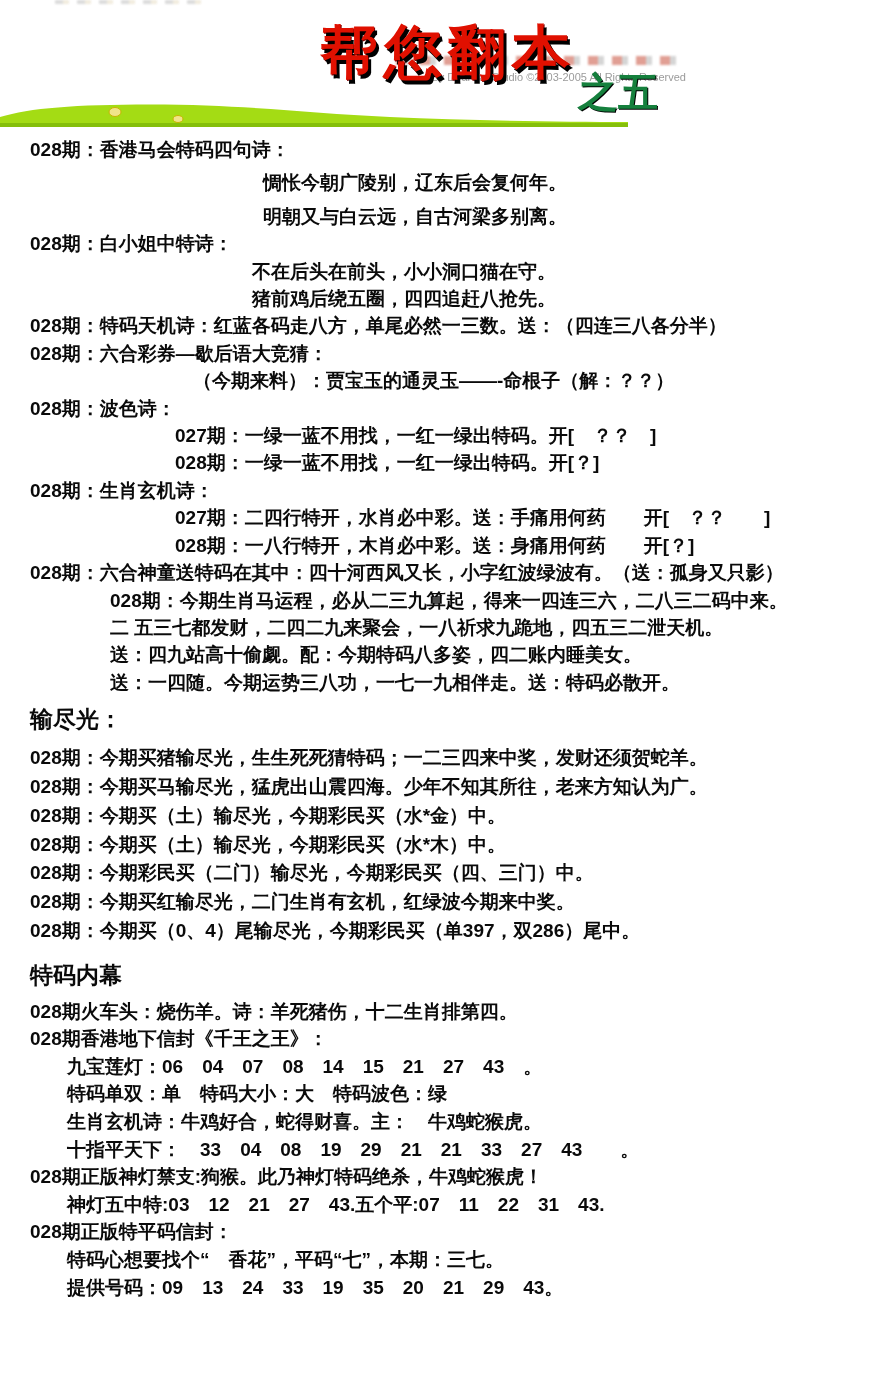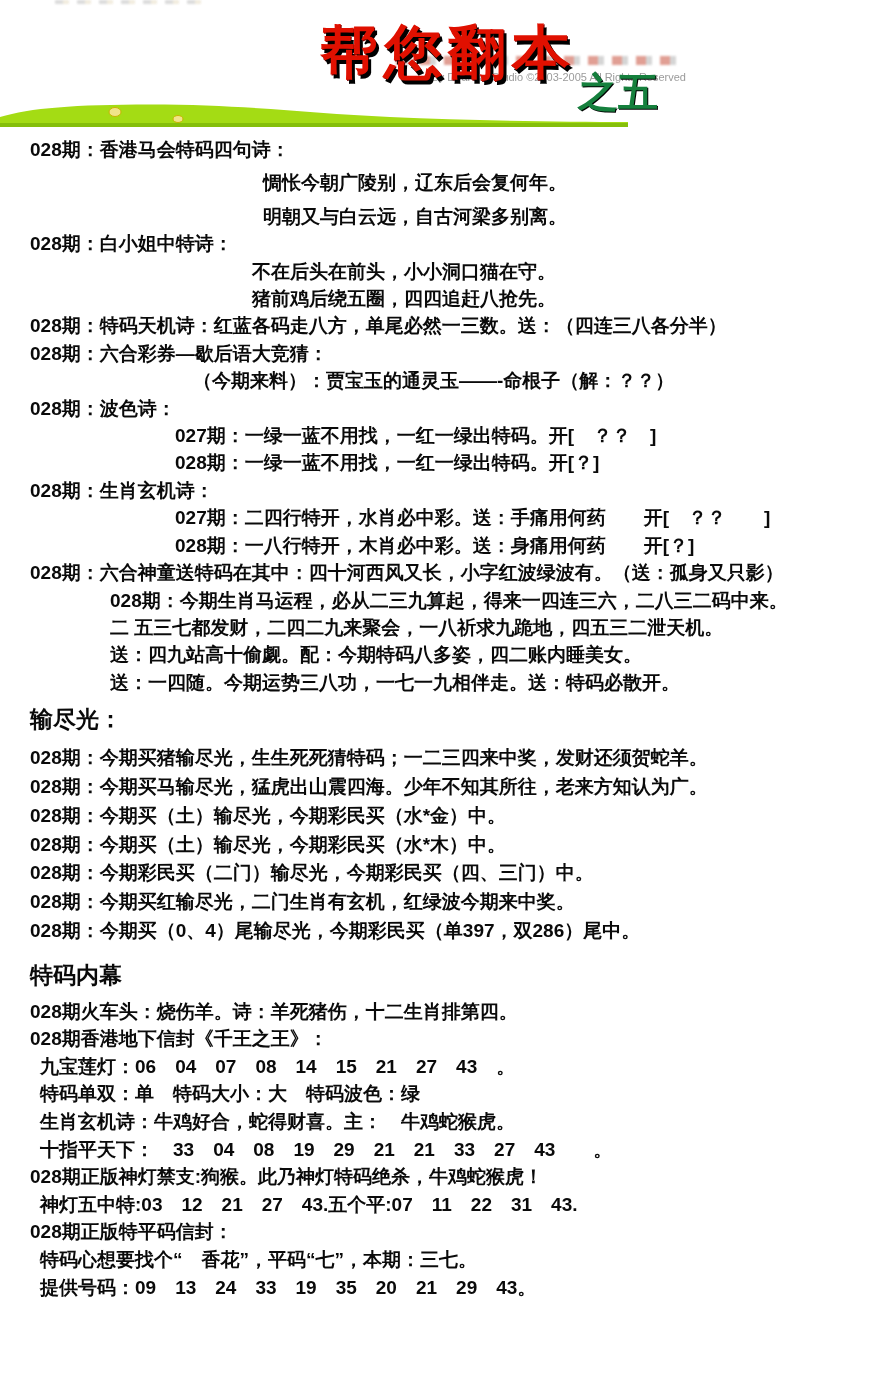--- a/index.html
+++ b/index.html
@@ -46,21 +46,21 @@
   .line{white-space:pre-wrap;font-size:19px;}
   .top-block .line{line-height:27.4px;}
   .sjg-block .line{line-height:28.8px;}
   .nm-block  .line{line-height:27.6px;}
   .ind-a{padding-left:30px;}
   .ind-b{padding-left:110px;}
   .ind-c{padding-left:175px;}
   .ind-d{padding-left:193px;}
   .ind-e{padding-left:263px;margin-top:6px;}
   .ind-e2{padding-left:252px;}
-  .ind-f{padding-left:40px;}
+  .ind-f{padding-left:67px;}
   .section-heading{
     font-size:23px;line-height:30px;padding-left:30px;
   }
   .h-sjg{margin-top:8px;margin-bottom:10px;}
   .h-nm{margin-top:14px;margin-bottom:8px;}
 </style>
 </head>
 <body>
 
 <div class="top-smudge"></div>

